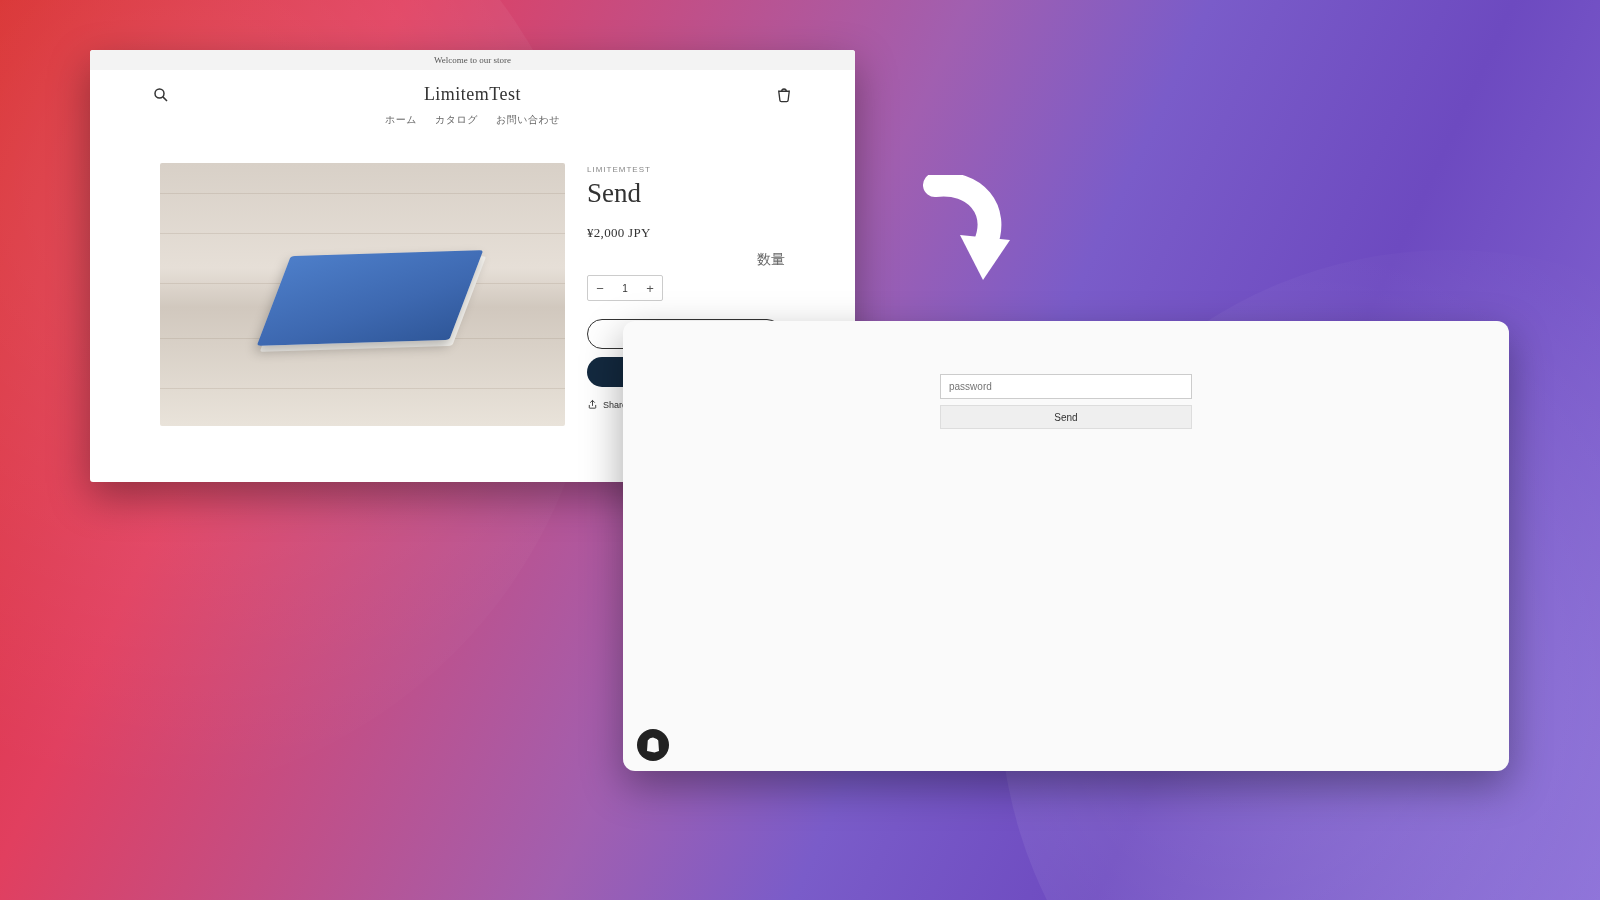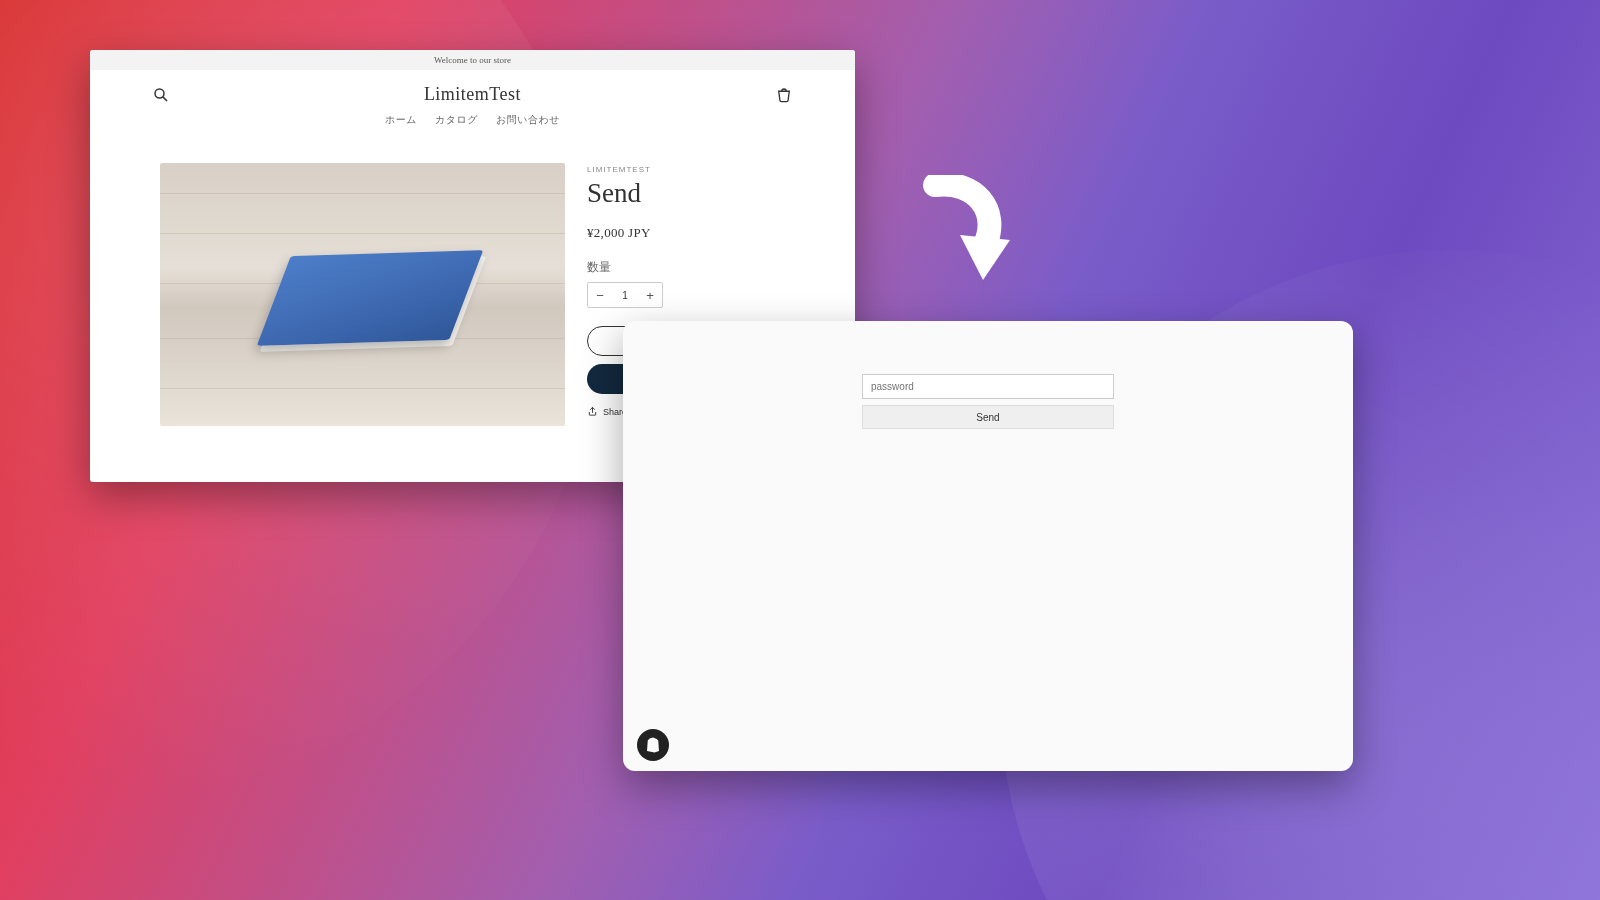--- a/index.html
+++ b/index.html
@@ -29,34 +29,34 @@
   .prod-img { width:405px; height:263px; border-radius:2px; background:linear-gradient(180deg,#d8d0c7 0%,#e6dfd7 40%,#d1c8be 55%,#e9e3da 100%); position:relative; overflow:hidden; }
   .wood-line { position:absolute; left:0; right:0; height:1px; background:rgba(120,100,80,0.15); }
   .book3d { position:absolute; left:115px; top:60px; width:200px; height:155px; }
   .book-pages { position:absolute; width:190px; height:150px; left:3px; top:6px; background:#f4f2ed; transform:skewX(-25deg) scaleY(0.6) rotate(-3deg); border-radius:4px; }
   .book-cover { position:absolute; width:190px; height:150px; background:linear-gradient(150deg,#4d7ec9 0%,#3d68b0 60%,#2f5799 100%); transform:skewX(-25deg) scaleY(0.6) rotate(-3deg); border-radius:4px; box-shadow:0 10px 15px rgba(0,0,0,0.25); }
 
   .info { flex:1; padding-top:2px; }
   .brand { font-size:8px; letter-spacing:1px; color:#888; }
   .pname { font-family:Georgia,"Times New Roman",serif; font-size:27px; color:#333; margin-top:4px; }
   .price { font-family:Georgia,"Times New Roman",serif; font-size:13px; color:#333; margin-top:16px; letter-spacing:0.3px; }
-  .qtylabel { font-size:12px; color:#666; margin-top:18px; }
+  .qtylabel { font-size:14px; color:#666; margin-top:10px;text-align:right; }
   .qtybox { display:flex; align-items:center; margin-top:6px; border:1px solid #ccc; width:76px; height:26px; border-radius:2px; }
   .qtybox button { flex:0 0 24px; border:none; background:none; font-size:13px; color:#555; cursor:pointer; height:100%; }
   .qtybox span { flex:1; text-align:center; font-size:10px; color:#333; }
   .add-btn { margin-top:18px; width:195px; height:30px; border:1px solid #333; border-radius:18px; background:#fff; font-size:9px; color:#333; letter-spacing:1px; cursor:pointer; }
   .buy-btn { margin-top:8px; width:40px; height:30px; border:none; border-radius:18px 0 0 18px; background:#13293f; cursor:pointer; }
   .share { margin-top:12px; font-size:9px; color:#333; display:flex; align-items:center; gap:5px; }
 
   
   .arrow { position:absolute; left:905px; top:175px; width:120px; height:120px; }
 
   
   .win2 {
-    position:absolute; left:623px; top:321px; width:730px; height:450px;
+    position:absolute; left:623px; top:321px; width:886px; height:450px;
     background:#fafafa; border-radius:12px; overflow:hidden;
     box-shadow:0 15px 40px rgba(0,0,0,0.35);
   }
   .pwwrap { margin:53px auto 0; width:252px; }
   .pwinput { width:100%; height:25px; border:1px solid #ccc; background:#fff; font-size:10px; padding:0 8px; color:#999; outline:none; }
   .pwbtn { width:100%; height:24px; margin-top:6px; border:1px solid #ddd; background:#efefef; font-size:10px; color:#333; cursor:pointer; }
   .shop-badge { position:absolute; left:14px; bottom:10px; width:32px; height:32px; border-radius:50%; background:#222; display:flex; align-items:center; justify-content:center; }
 </style>
 </head>
 <body>

